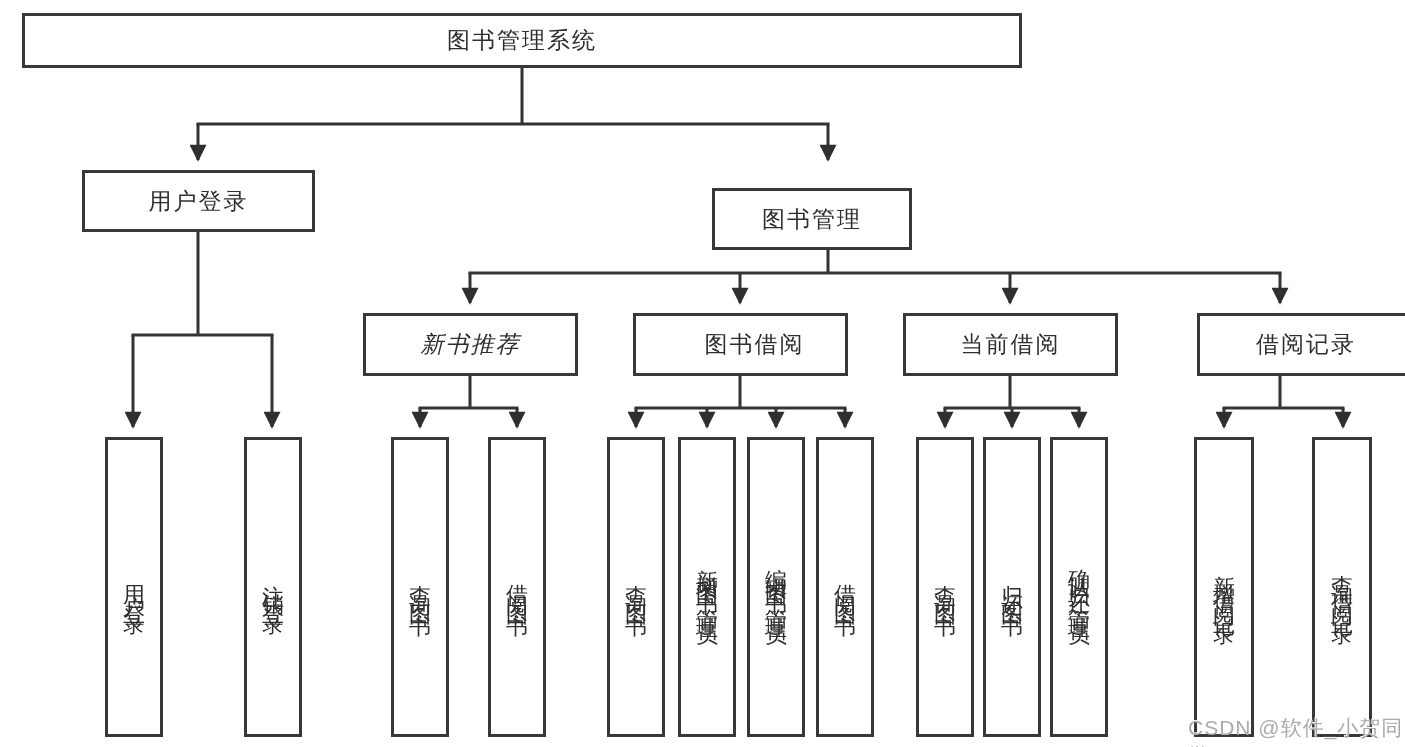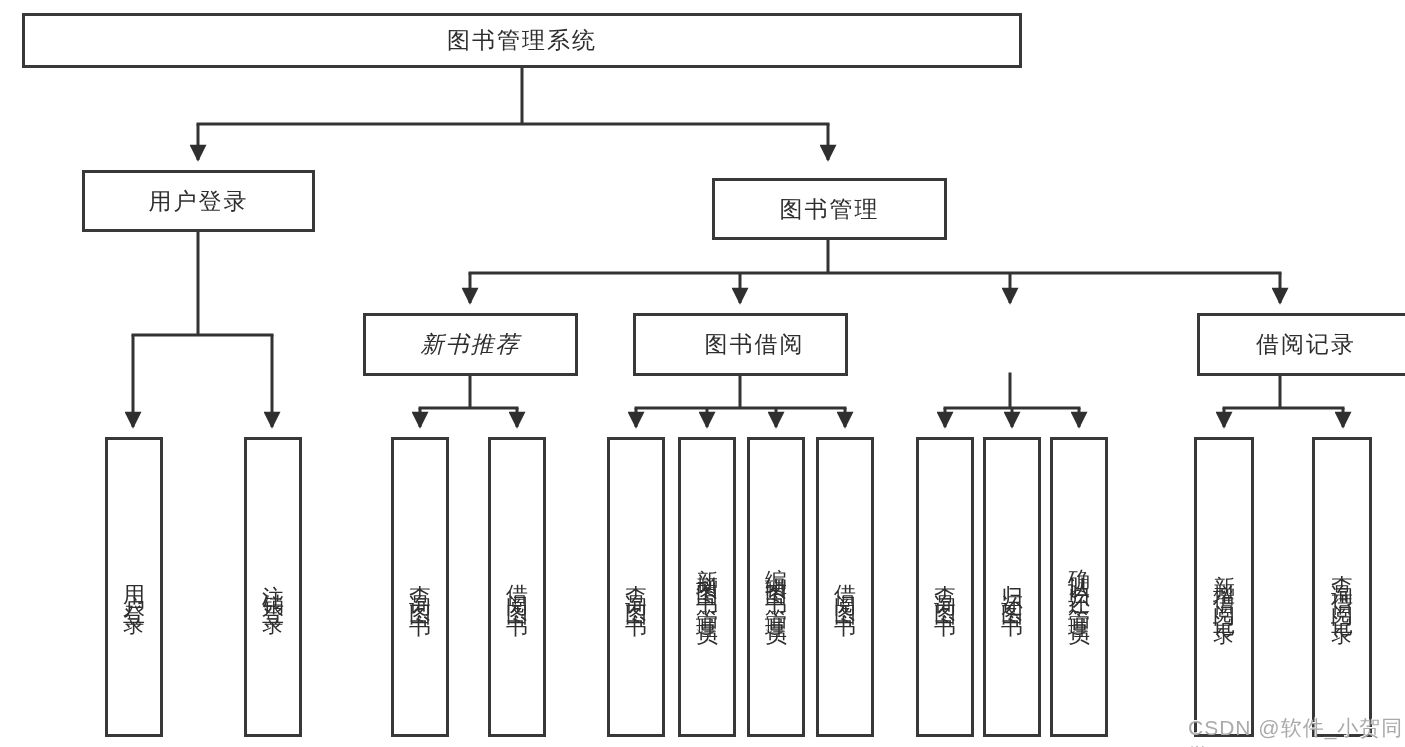--- a/index.html
+++ b/index.html
@@ -13,21 +13,21 @@
   svg.wires { position:absolute; left:0; top:0; width:1405px; height:747px; }
 
   .node {
     position:absolute; background:#fff; border:3px solid #383838;
     display:flex; align-items:center; justify-content:center;
     font-size:23px; letter-spacing:2px; color:#2e2e2e; z-index:2;
   }
   
   .n-root     { left:22px;  top:13px;  width:1000px; height:55px; }
   .n-login    { left:82px;  top:170px; width:233px;  height:62px; }
-  .n-mgmt     { left:712px; top:178px; width:235px;  height:62px; }
+  .n-mgmt     { left:712px; top:188px; width:200px;  height:62px; }
   .n-l3a      { left:363px; top:313px; width:215px;  height:63px;font-style:italic; }
   .n-l3b      { left:633px; top:313px; width:215px;  height:63px;padding-left:28px; }
   .n-l3c      { left:903px; top:313px; width:215px;  height:63px; }
   .n-l3d      { left:1172px;top:313px; width:218px;  height:63px;margin-left:25px; }
 
   
   .v-node { top:437px; height:300px; width:58px; }
   .v-node span {
     display:block; writing-mode:vertical-rl; text-orientation:mixed;
     font-size:22px; line-height:1; letter-spacing:10px; white-space:nowrap;
@@ -99,20 +99,21 @@
     </g>
   </svg>
 
   <div class="node n-root">图书管理系统</div>
 
   <div class="node n-login">用户登录</div>
   <div class="node n-mgmt">图书管理</div>
 
   <div class="node n-l3a">新书推荐</div>
   <div class="node n-l3b">图书借阅</div>
+  <div class="node n-l3c">当前借阅</div>
   <div class="node n-l3d">借阅记录</div>
 
   <div class="node v-node vx1">
     <span>用户登录</span>
   </div>
   <div class="node v-node vx2">
     <span>注销登录</span>
   </div>
 
   <div class="node v-node vx3">

